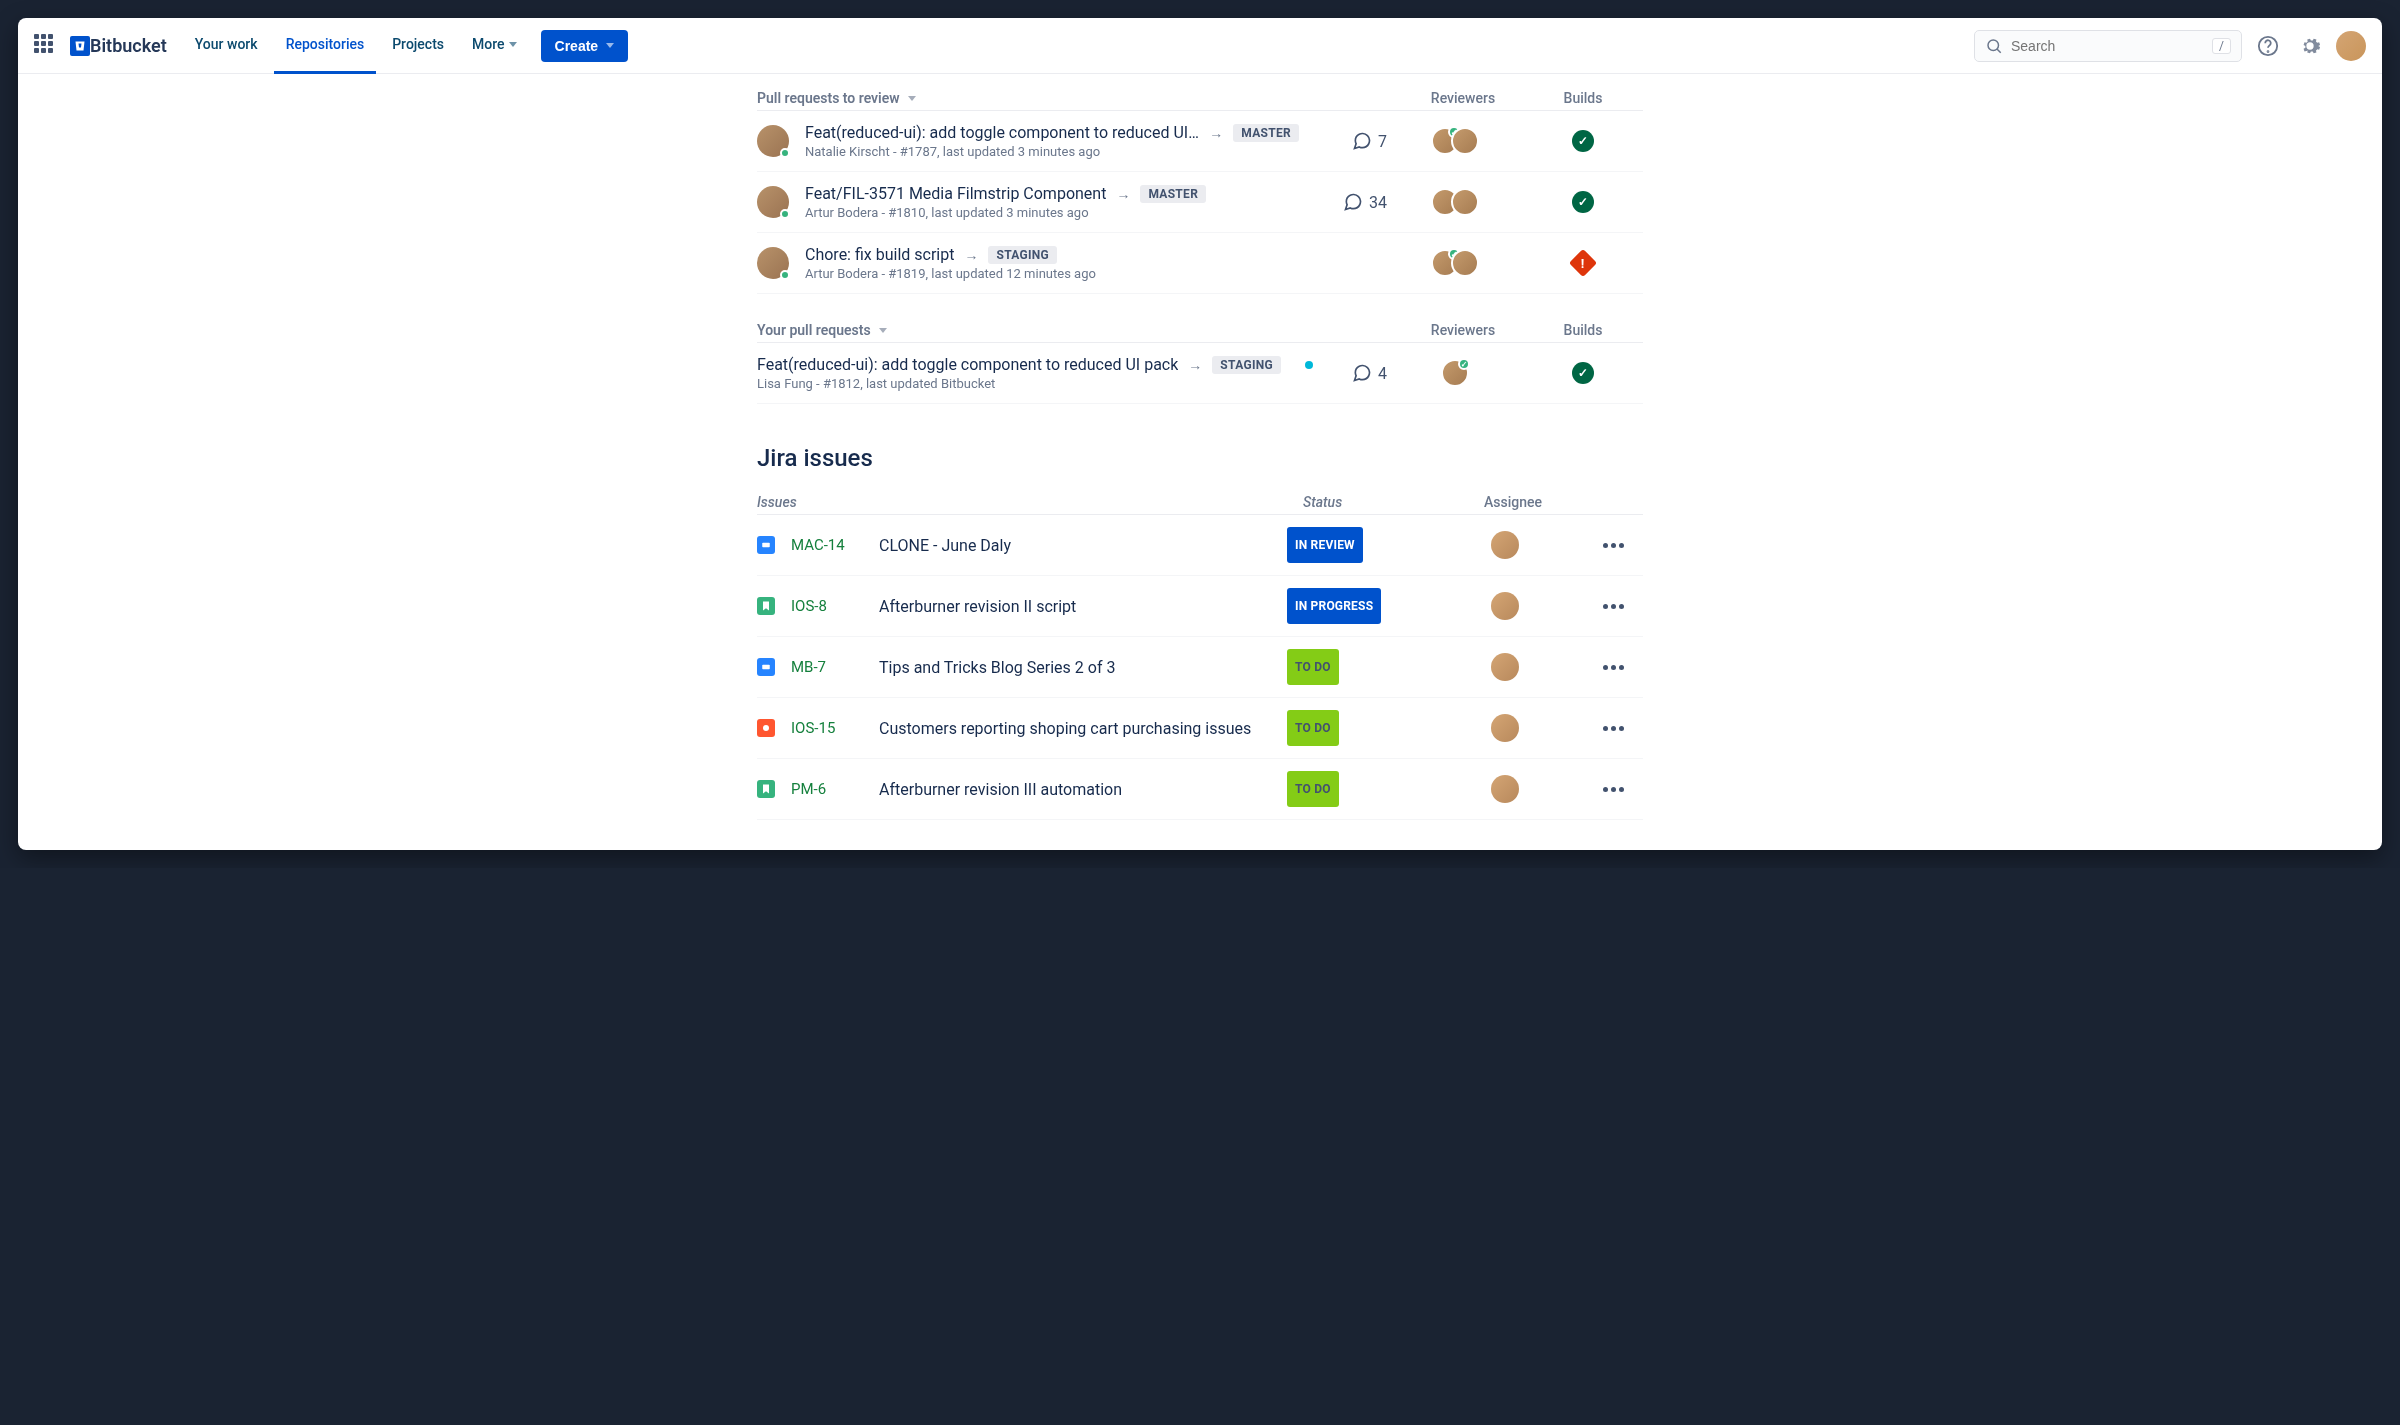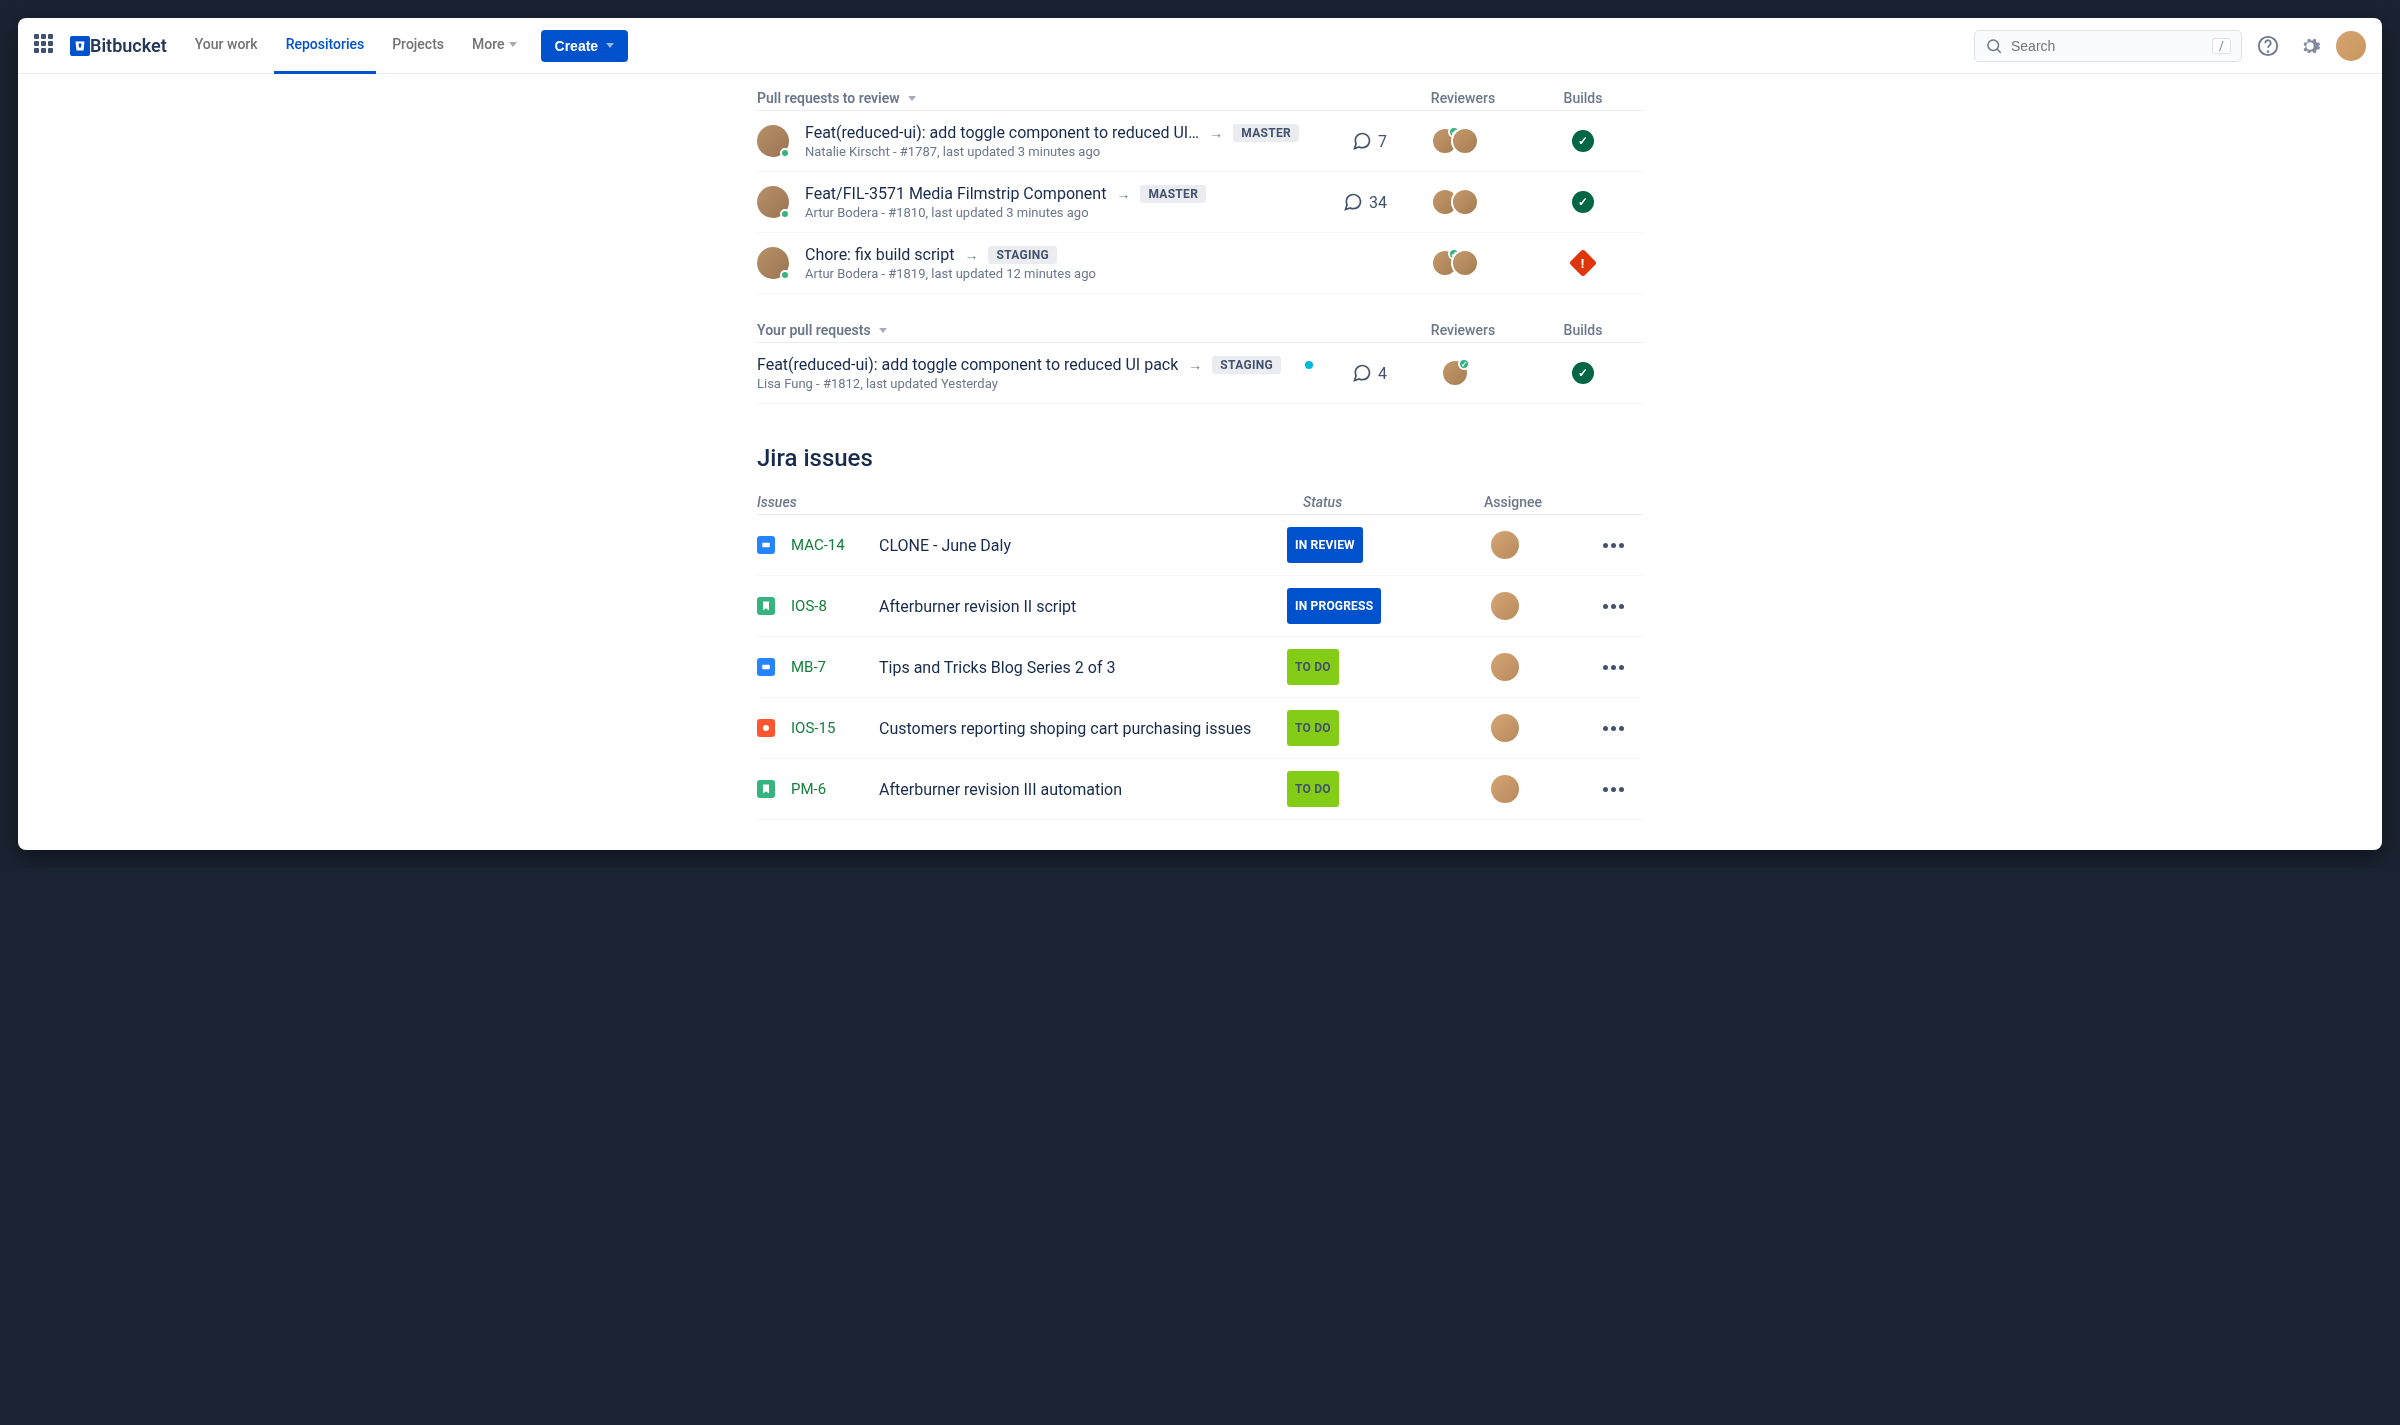--- a/index.html
+++ b/index.html
@@ -7,21 +7,21 @@
 .window { background:#fff; border-radius:8px; overflow:hidden; box-shadow:0 8px 24px rgba(0,0,0,.4); }
 
 
 .header { display:flex; align-items:center; height:56px; padding:0 16px; border-bottom:1px solid #ebecf0; }
 .apps-icon { width:24px; height:24px; display:grid; grid-template-columns:repeat(3,5px); grid-template-rows:repeat(3,5px); gap:2px; cursor:pointer; margin-right:12px;}
 .apps-icon span { background:#42526e; border-radius:1px; }
 .logo { display:flex; align-items:center; gap:0; font-weight:600; font-size:18px; color:#253858; margin-right:16px; }
 .logo-mark { width:20px; height:20px; background:#0052cc; border-radius:2px; display:flex; align-items:center; justify-content:center; }
 .logo-mark svg { width:12px; height:12px; fill:#fff; }
 .nav { display:flex; align-items:center; gap:4px; }
-.nav-item { padding:8px 12px; color:#737373; font-weight:500; cursor:pointer; border-bottom:3px solid transparent; display:flex; align-items:center; gap:4px; height:56px; }
+.nav-item { padding:8px 12px; color:#0c4a6e; font-weight:500; cursor:pointer; border-bottom:3px solid transparent; display:flex; align-items:center; gap:4px; height:56px; }
 .nav-item.active { color:#0052cc; border-bottom-color:#0052cc; }
 .chev { width:0; height:0; border-left:4px solid transparent; border-right:4px solid transparent; border-top:5px solid currentColor; display:inline-block; opacity:.6; }
 .create-btn { margin-left:12px; display:flex; align-items:center; gap:8px; background:#0052cc; color:#fff; border:none; padding:8px 14px; border-radius:4px; font-weight:600; font-size:14px; cursor:pointer; }
 .spacer { flex:1; }
 .search-box { display:flex; align-items:center; gap:8px; background:#fafbfc; border:1px solid #dfe1e6; border-radius:5px; padding:6px 10px; width:268px; color:#6b778c; }
 .search-box .kbd { margin-left:auto; padding:0 6px; background:#fff; border:1px solid #dfe1e6; border-radius:3px; font-size:12px; color:#6b778c; }
 .search-input { border:0; outline:0; background:transparent; font-size:14px; color:#172b4d; flex:1; }
 .icon-btn { width:32px; height:32px; margin-left:10px; display:flex; align-items:center; justify-content:center; color:#6b778c; cursor:pointer; }
 .avatar-sm { width:30px; height:30px; border-radius:50%; background:linear-gradient(135deg,#d4a574,#c9955a); margin-left:10px; cursor:pointer; }
 
@@ -244,21 +244,21 @@
         <div class="sec-col">Builds</div>
       </div>
       <div id="yr-list">
           <div class="yr-row">
             <div class="pr-main">
               <div class="pr-title-line">
                 <span class="pr-title">Feat(reduced-ui): add toggle component to reduced UI pack</span>
                 <span class="arrow">→</span>
                 <span class="badge">STAGING</span>
               </div>
-              <div class="pr-meta">Lisa Fung - #1812, last updated Yesterday</div>
+              <div class="pr-meta">Lisa Fung - #1812, last updated Bitbucket</div>
             </div>
             <div class="comments comment-highlight">
               <svg class="comment-icon" viewBox="0 0 24 24" fill="none" stroke="#42526e" stroke-width="2">
                 <path d="M21 11.5a8.38 8.38 0 01-.9 3.8 8.5 8.5 0 01-7.6 4.7 8.38 8.38 0 01-3.8-.9L3 21l1.9-5.7a8.38 8.38 0 01-.9-3.8 8.5 8.5 0 014.7-7.6 8.38 8.38 0 013.8-.9h.5a8.48 8.48 0 018 8v.5z"></path>
               </svg> 
               <span>4</span>
             </div>
             <div class="reviewers">
               <div class="rev-stack">
                 <div class="rev-av">

